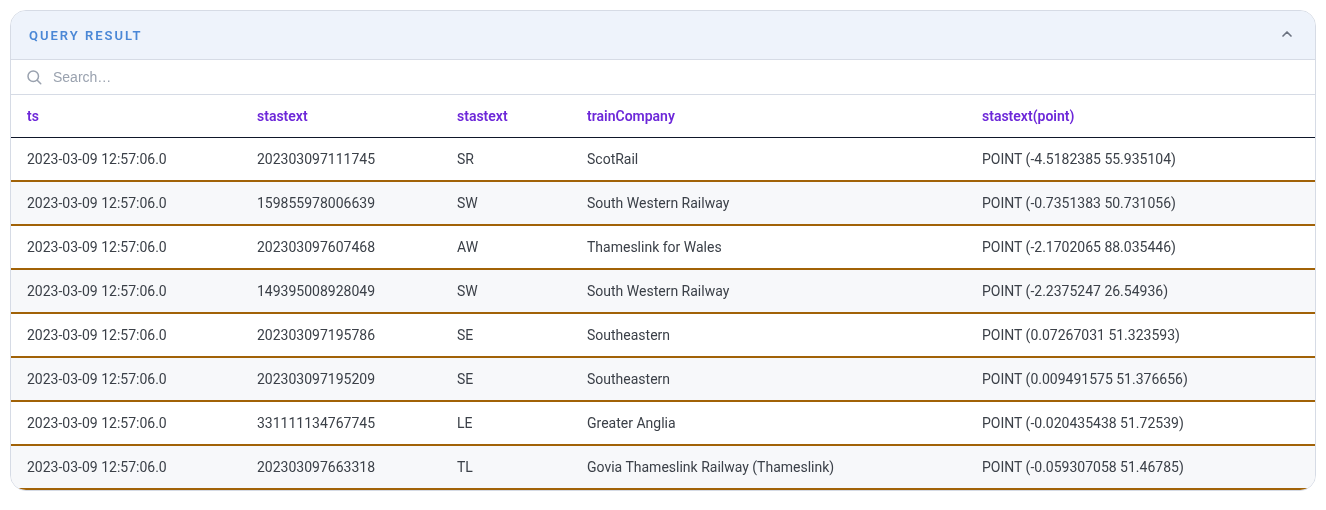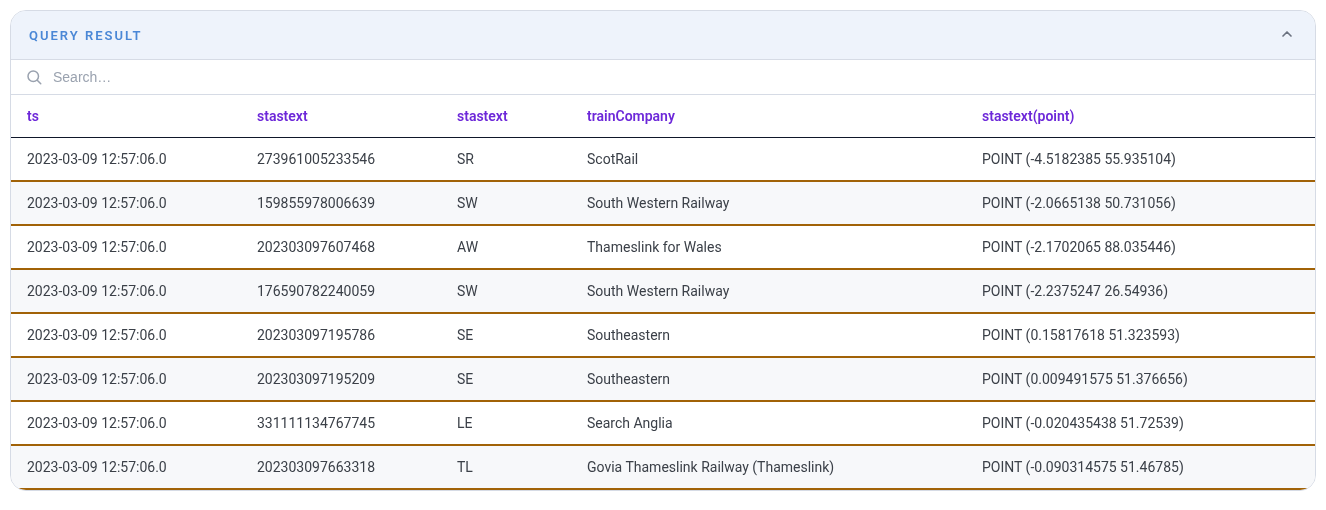--- a/index.html
+++ b/index.html
@@ -144,71 +144,71 @@
           <th class="col-ts">ts</th>
           <th class="col-trainId">stastext</th>
           <th class="col-atocCode">stastext</th>
           <th class="col-trainCompany">trainCompany</th>
           <th class="col-point">stastext(point)</th>
         </tr>
       </thead>
       <tbody id="tbody">
           <tr>
             <td>2023-03-09 12:57:06.0</td>
-            <td>273961005233546</td>
+            <td>202303097111745</td>
             <td>SR</td>
             <td>ScotRail</td>
             <td>POINT (-4.5182385 55.935104)</td>
           </tr>
           <tr>
             <td>2023-03-09 12:57:06.0</td>
             <td>159855978006639</td>
             <td>SW</td>
             <td>South Western Railway</td>
-            <td>POINT (-2.0665138 50.731056)</td>
+            <td>POINT (-0.7351383 50.731056)</td>
           </tr>
           <tr>
             <td>2023-03-09 12:57:06.0</td>
             <td>202303097607468</td>
             <td>AW</td>
             <td>Thameslink for Wales</td>
             <td>POINT (-2.1702065 88.035446)</td>
           </tr>
           <tr>
             <td>2023-03-09 12:57:06.0</td>
-            <td>176590782240059</td>
+            <td>149395008928049</td>
             <td>SW</td>
             <td>South Western Railway</td>
             <td>POINT (-2.2375247 26.54936)</td>
           </tr>
           <tr>
             <td>2023-03-09 12:57:06.0</td>
             <td>202303097195786</td>
             <td>SE</td>
             <td>Southeastern</td>
-            <td>POINT (0.15817618 51.323593)</td>
+            <td>POINT (0.07267031 51.323593)</td>
           </tr>
           <tr>
             <td>2023-03-09 12:57:06.0</td>
             <td>202303097195209</td>
             <td>SE</td>
             <td>Southeastern</td>
             <td>POINT (0.009491575 51.376656)</td>
           </tr>
           <tr>
             <td>2023-03-09 12:57:06.0</td>
             <td>331111134767745</td>
             <td>LE</td>
-            <td>Search Anglia</td>
+            <td>Greater Anglia</td>
             <td>POINT (-0.020435438 51.72539)</td>
           </tr>
           <tr>
             <td>2023-03-09 12:57:06.0</td>
             <td>202303097663318</td>
             <td>TL</td>
             <td>Govia Thameslink Railway (Thameslink)</td>
-            <td>POINT (-0.090314575 51.46785)</td>
+            <td>POINT (-0.059307058 51.46785)</td>
           </tr>
         </tbody>
     </table>
   </div>
 
 </div>
 
 </body></html>

